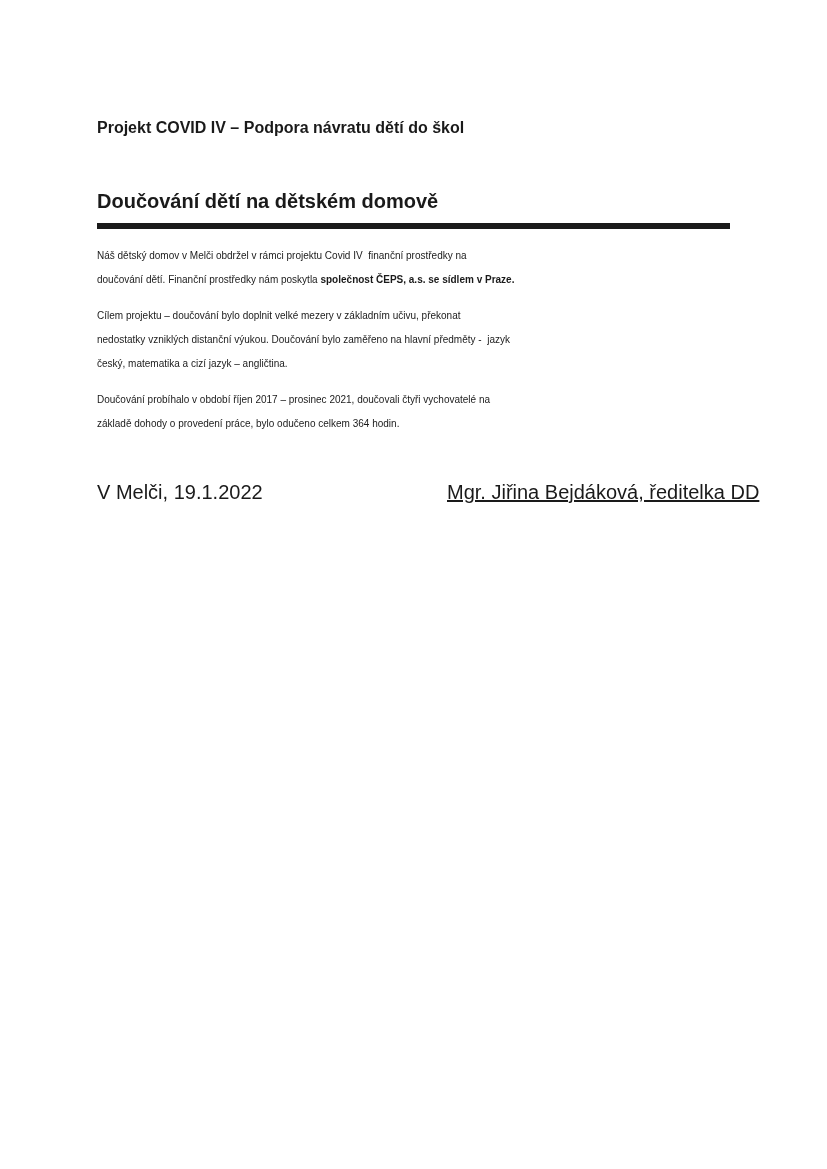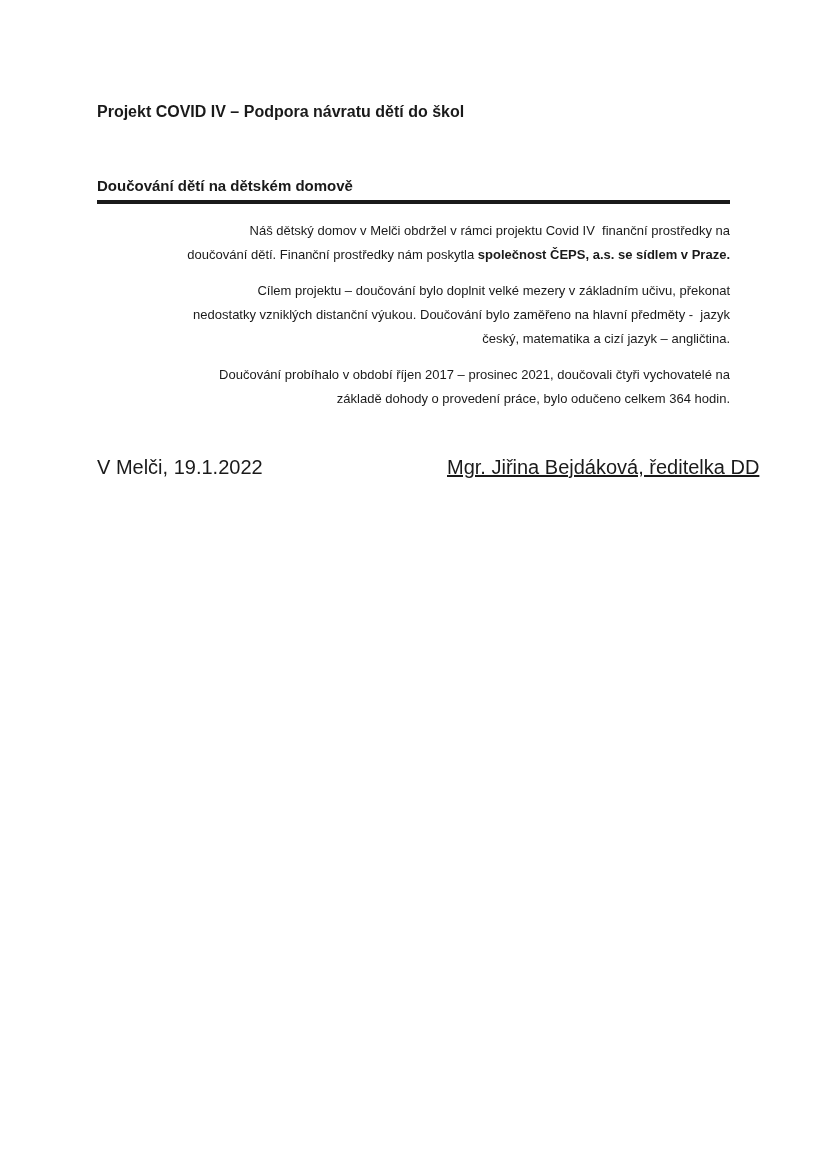--- a/index.html
+++ b/index.html
@@ -12,45 +12,44 @@
     width: 827px;
     height: 1169px;
     background: #ffffff;
     font-family: "Liberation Sans", sans-serif;
     color: #1a1a1a;
     overflow: hidden;
   }
   .content {
     position: absolute;
     left: 97px;
-    top: 100px;
+    top: 116px;
     width: 633px;
   }
   .doc-title {
     font-size: 16px;
     font-weight: bold;
     line-height: 24px;
     margin: 0 0 52px 0;
     white-space: pre-wrap;
   }
   .section-heading {
-    font-size: 15px;
+    font-size: 20px;
     font-weight: bold;
     line-height: 19px;
     margin: 0 0 15px 0;
-    padding-bottom: 5px;
-    border-bottom: 4px solid #14532d;
+    padding-bottom: 12px;
+    border-bottom: 6px solid #14532d;
     white-space: pre-wrap;
   }
   .para {
-    font-size: 13px;
+    font-size: 10px;
     line-height: 24px;
     margin: 0 0 12px 0;
     white-space: pre-wrap;
-    text-align: right;
   }
   .para .bold {
     font-weight: bold;
   }
   .signature-row {
     display: flex;
     margin-top: 44px;
     font-size: 20px;
     line-height: 24px;
     white-space: pre-wrap;

